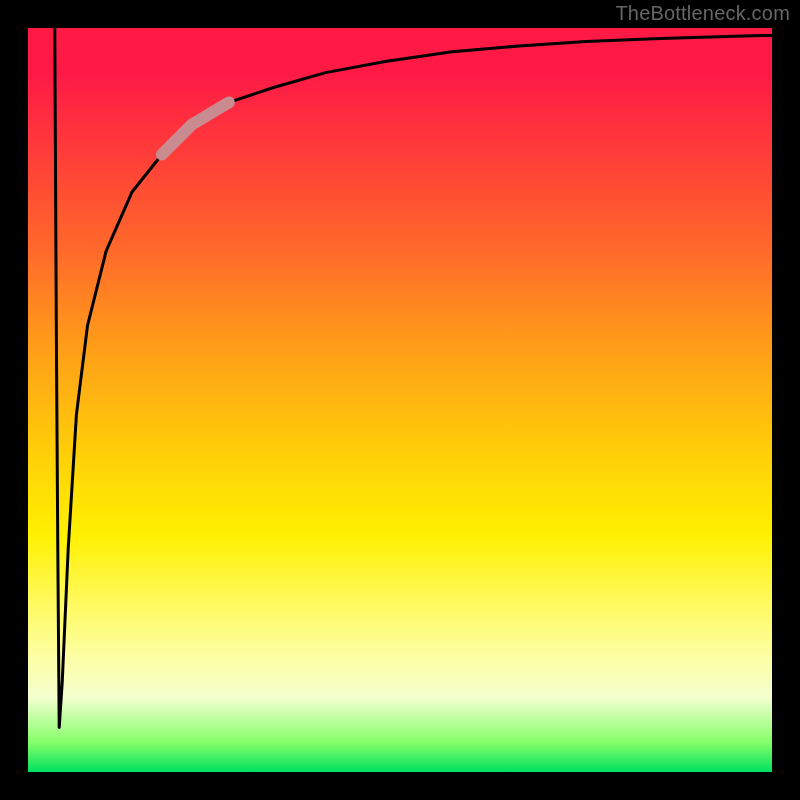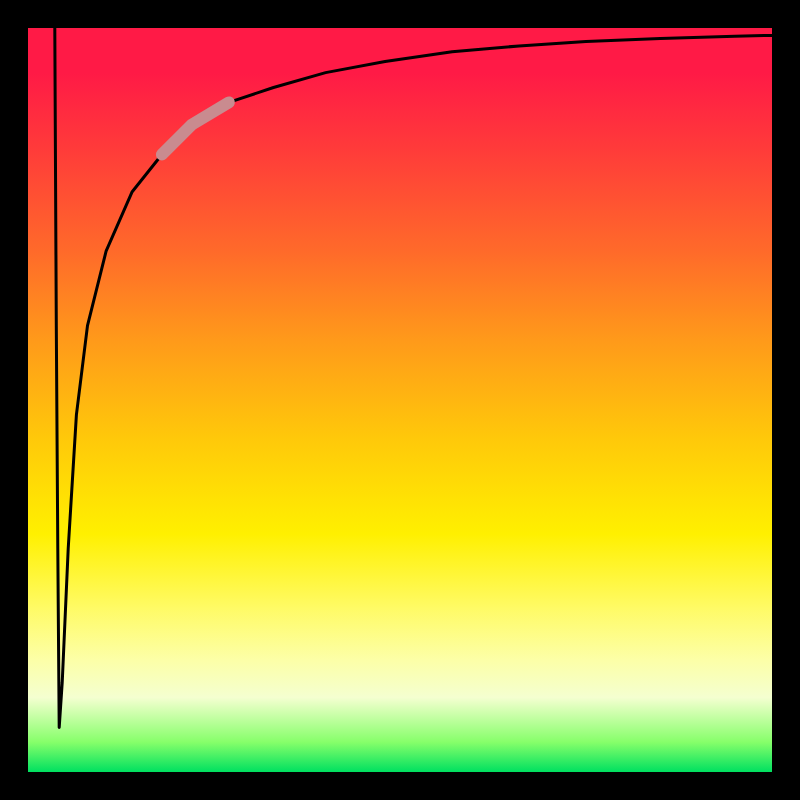--- a/index.html
+++ b/index.html
@@ -58,20 +58,21 @@
     position: absolute;
     inset: 0;
     width: 100%;
     height: 100%;
   }
 </style>
 </head>
 <body>
 
 <div class="frame">
+  <div class="watermark">TheBottleneck.com</div>
 
   <div class="plot-area">
     <div class="gradient-bg"></div>
     <svg class="curve" viewBox="0 0 744 744" preserveAspectRatio="none">
       <path fill="none" stroke="#000" stroke-width="3" stroke-linejoin="round" stroke-linecap="round" d="M 26.8 0.0 L 28.3 297.6 L 29.8 520.8 L 31.2 699.4 L 34.2 654.7 L 40.2 520.8 L 48.4 386.9 L 59.5 297.6 L 78.1 223.2 L 104.2 163.7 L 133.9 126.5 L 163.7 96.7 L 200.9 74.4 L 245.5 59.5 L 297.6 44.6 L 357.1 33.5 L 424.1 23.8 L 491.0 17.9 L 558.0 13.4 L 632.4 10.4 L 706.8 8.2 L 744.0 7.4"></path>
       <path fill="none" stroke="#c98b8f" stroke-width="12" stroke-linecap="round" d="M 133.9 126.5 L 163.7 96.7 L 200.9 74.4"></path>
     </svg>
   </div>
 </div>
 

